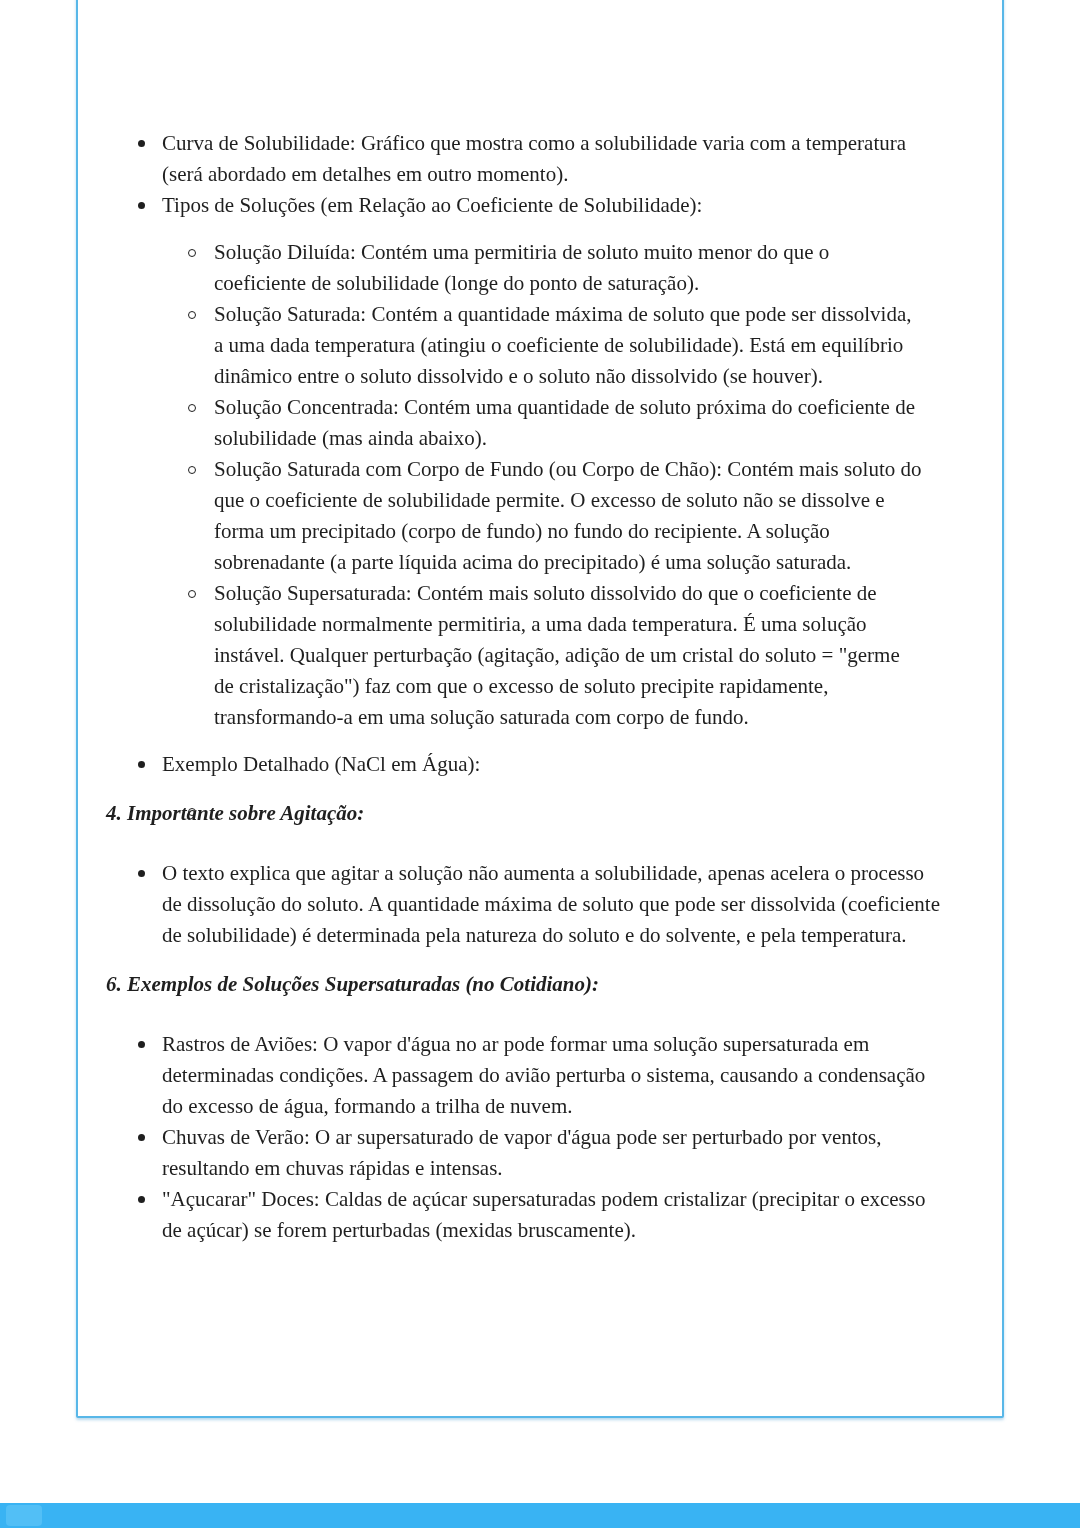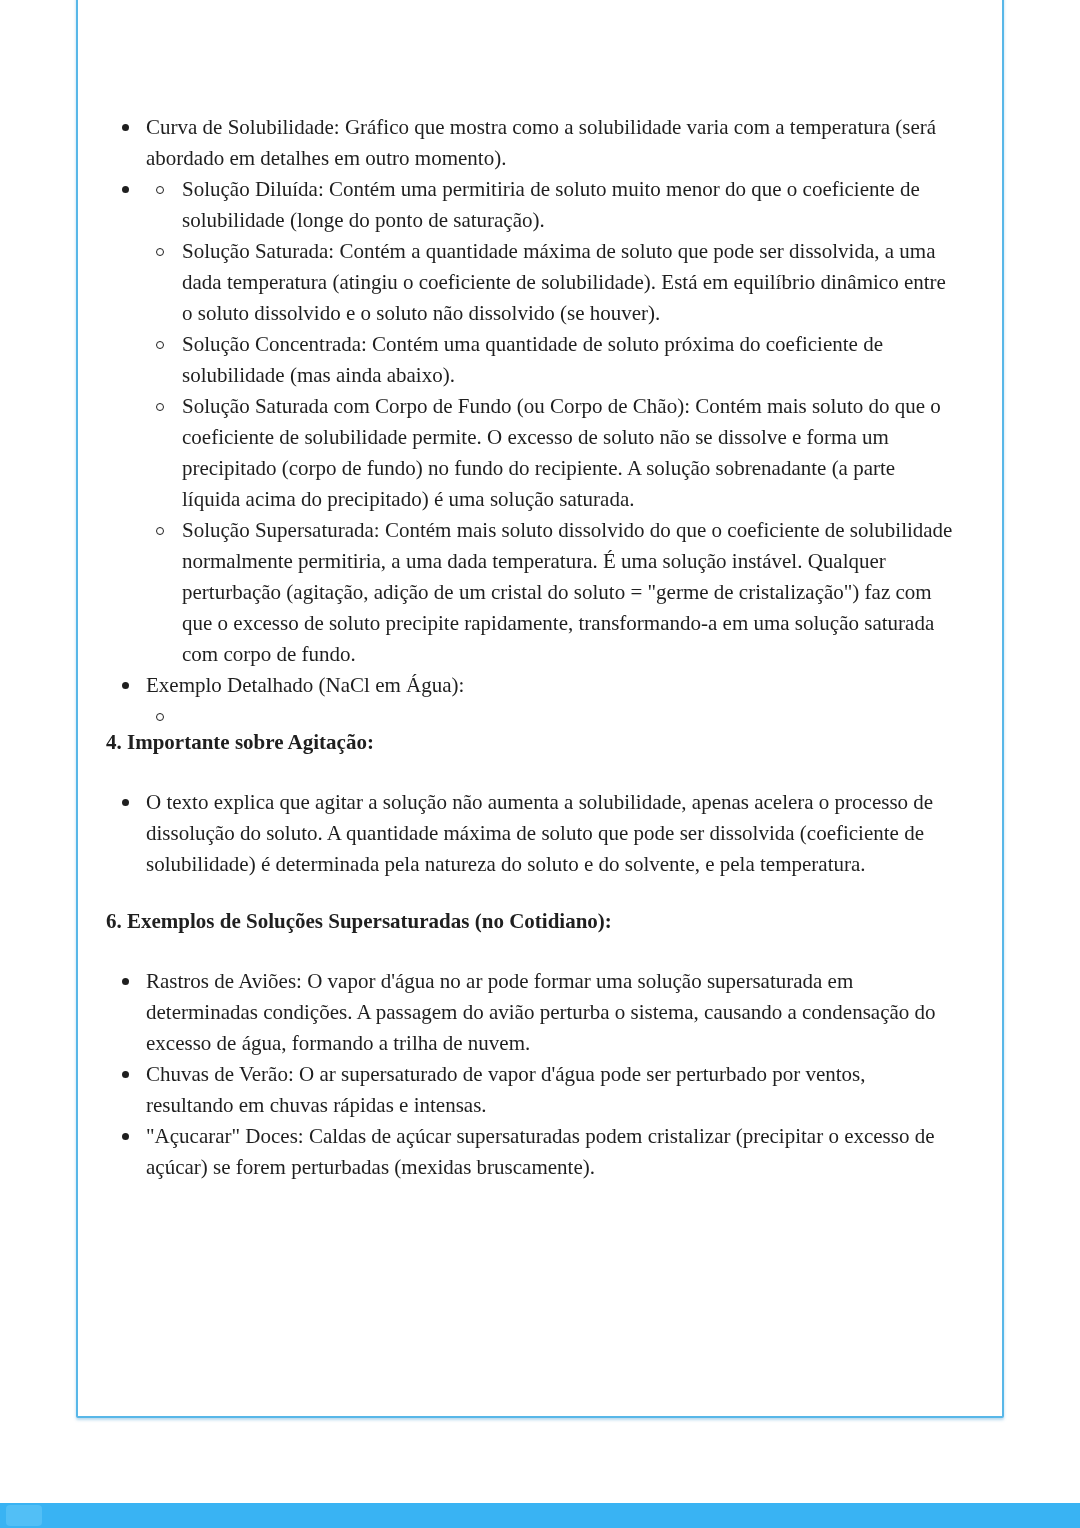--- a/index.html
+++ b/index.html
@@ -25,21 +25,21 @@
     background: #ffffff;
     box-shadow: 0 2px 3px rgba(100, 170, 215, 0.45);
   }
   .page-content {
     padding: 134px 46px 0 28px;
     font-size: 21px;
     line-height: 31px;
   }
   ul.l1, ul.l2 {
     list-style: none;
-    margin: 0;
+    margin: 16px;
     padding: 0;
   }
   li.li1 {
     position: relative;
     padding-left: 40px;
   }
   li.li1 > .marker {
     position: absolute;
     left: 16px;
     top: 12px;
@@ -60,21 +60,22 @@
     height: 6px;
     border-radius: 50%;
     background: transparent;
     border: 1.5px solid #1f1f1f;
     box-sizing: content-box;
   }
   .section-heading {
     font-size: 21px;
     line-height: 31px;
     font-weight: bold;
-    margin: 26px 0 29px 0;
+    margin: 18px 0 29px 0;
+    font-style: italic;
   }
   .bottom-bar {
     position: absolute;
     left: 0;
     right: 0;
     bottom: 0;
     height: 25px;
     background: #39b3f3;
   }
   .bar-cap {
@@ -95,20 +96,21 @@
 
     <ul class="l1">
 
       <li class="li1">
         <span class="marker"></span>
         <span>Curva de Solubilidade: Gráfico que mostra como a solubilidade varia com a temperatura (será abordado em detalhes em outro momento).</span>
       </li>
 
       <li class="li1">
         <span class="marker"></span>
+        <span>Tipos de Soluções (em Relação ao Coeficiente de Solubilidade):</span>
         <ul class="l2">
           <li class="li2">
             <span class="marker"></span>
             <span>Solução Diluída: Contém uma permitiria de soluto muito menor do que o coeficiente de solubilidade (longe do ponto de saturação).</span>
           </li>
           <li class="li2">
             <span class="marker"></span>
             <span>Solução Saturada: Contém a quantidade máxima de soluto que pode ser dissolvida, a uma dada temperatura (atingiu o coeficiente de solubilidade). Está em equilíbrio dinâmico entre o soluto dissolvido e o soluto não dissolvido (se houver).</span>
           </li>
           <li class="li2">

